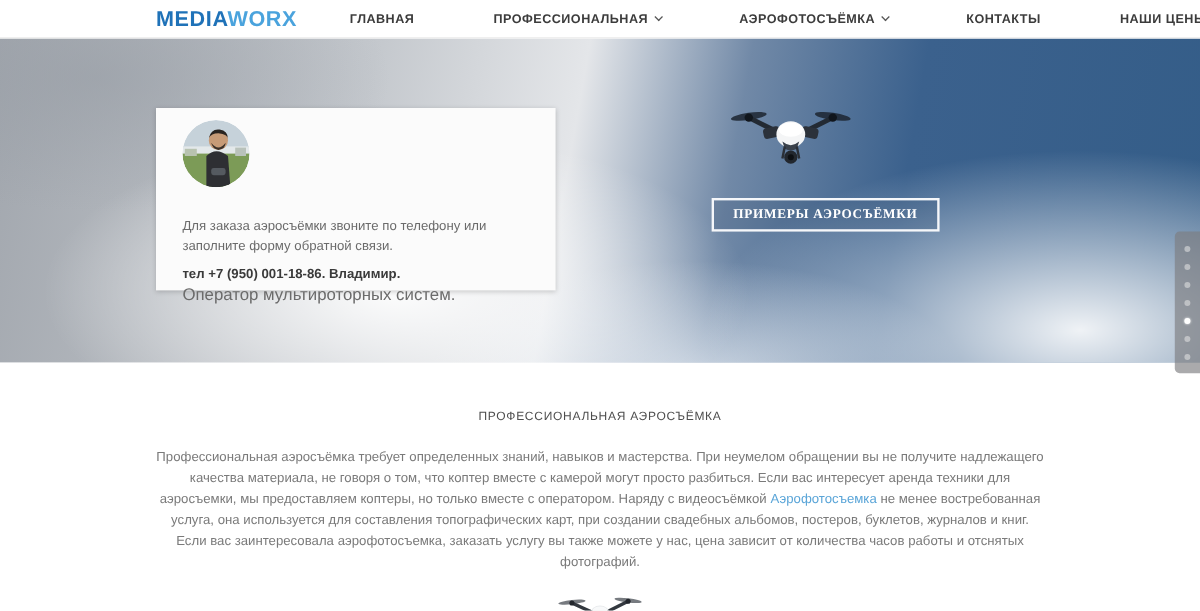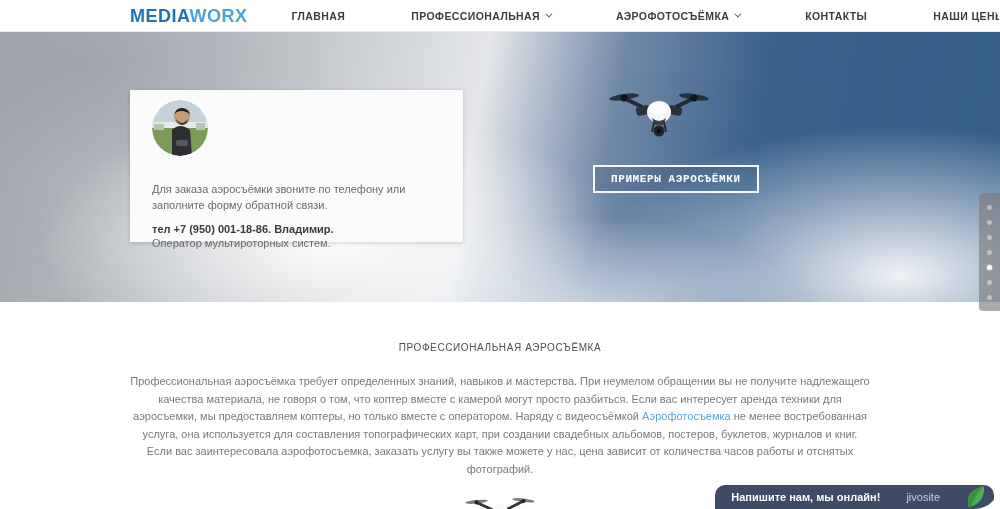--- a/index.html
+++ b/index.html
@@ -8,21 +8,20 @@
     font-family: "Liberation Sans", "DejaVu Sans", sans-serif;
     background: #ffffff;
     color: #6f6f6f;
   }
   .page {
     position: relative;
     width: 1000px;
     height: 509px;
     overflow: hidden;
     background: #ffffff;
-    border-radius: 26px;
   }
 
   
   .header {
     position: absolute;
     top: 0; left: 0; right: 0;
     height: 32px;
     background: #ffffff;
     border-bottom: 1px solid #ececec;
     display: flex;
@@ -96,40 +95,40 @@
     color: #6b6b6b;
   }
   .card-phone {
     margin-top: 9px;
     font-size: 11px;
     font-weight: bold;
     color: #3a3a3a;
   }
   .card-operator {
     margin-top: 2px;
-    font-size: 11px;
+    font-size: 14px;
     color: #6b6b6b;
   }
 
   .hero-drone {
     position: absolute;
     left: 608px; top: 52px;
     width: 102px; height: 62px;
     z-index: 1;
   }
 
   .examples-btn {
     position: absolute;
     left: 593px; top: 133px;
     height: 28px;
     padding: 0 16px;
     background: rgba(30,55,90,0.15);
     border: 2px solid #f5f7fa;
     color: #ffffff;
-    font-family: Liberation Mono, monospace;
+    font-family: Liberation Serif, serif;
     font-size: 11px;
     font-weight: bold;
     letter-spacing: 0.6px;
     cursor: pointer;
     display: flex;
     align-items: center;
     text-align: right;
   }
 
   .slider-dots {
@@ -321,22 +320,14 @@
         <ellipse cx="51" cy="31" rx="11" ry="9" fill="#e8eaec"></ellipse>
         <ellipse cx="51" cy="28" rx="9" ry="5" fill="#f8f9fa"></ellipse>
         <path d="M45 36 Q51 41 57 36 L55 42 Q51 45 47 42 Z" fill="#454b54"></path>
         <circle cx="51" cy="48" r="4.5" fill="#2c3138"></circle>
         <path d="M47 39 L45 49 M55 39 L57 49" stroke="#383e46" stroke-width="2"></path>
       </g>
     </svg>
 
   </div>
 
-  <div class="chat-widget">
-    <span class="chat-message">Напишите нам, мы онлайн!</span>
-    <span class="chat-brand">jivosite</span>
-    <svg class="chat-leaf" viewBox="0 0 20 22" aria-hidden="true">
-      <path d="M18 1 Q19 12 12 18 Q6 22 2 22 L2 14 Q3 5 18 1 Z" fill="#4caf50"></path>
-      <path d="M18 1 Q10 8 5 22 L2 22 L2 14 Q3 5 18 1 Z" fill="#3d9142"></path>
-    </svg>
-  </div>
 
 </div>
 
 </body></html>

